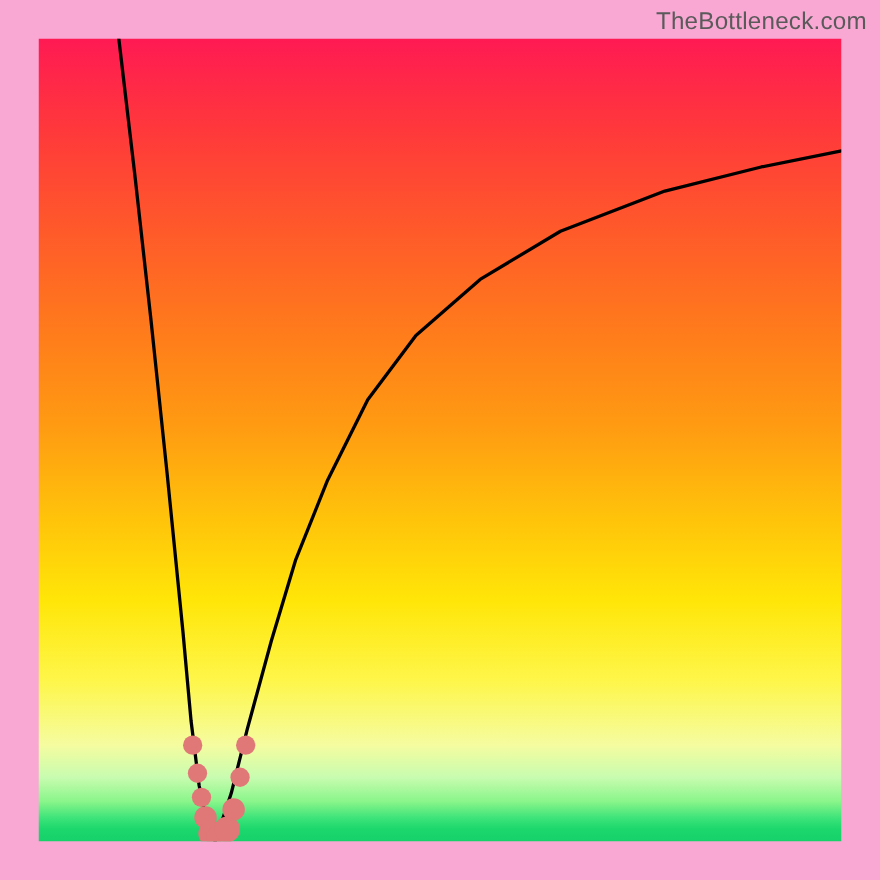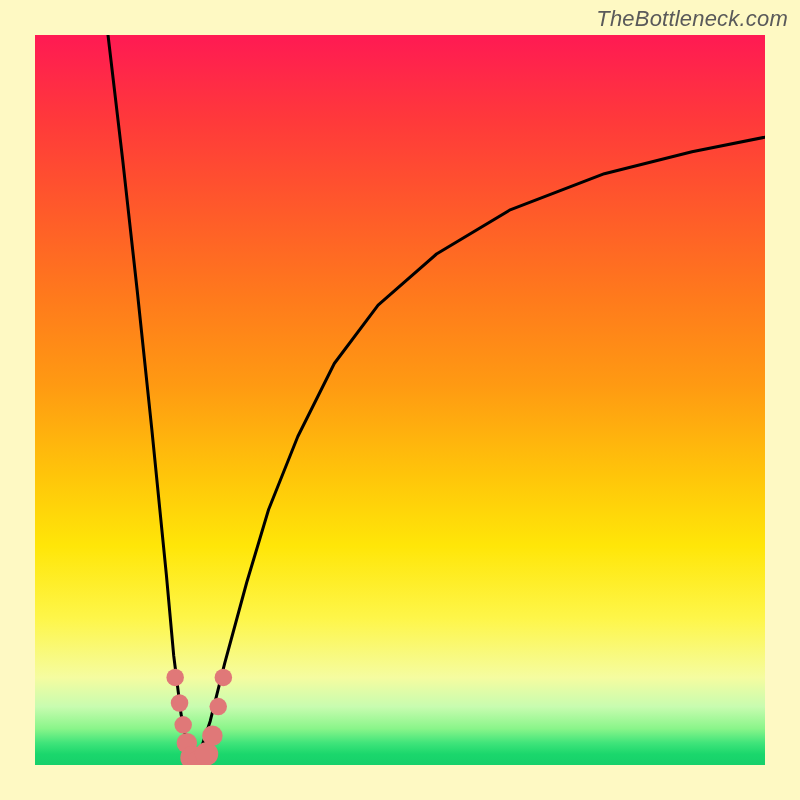--- a/index.html
+++ b/index.html
@@ -7,22 +7,21 @@
     padding: 0;
     width: 800px;
     height: 800px;
     overflow: hidden;
     background: #000;
     font-family: Arial, Helvetica, sans-serif;
   }
   .frame {
     position: absolute;
     inset: 0;
-    background: #fef9c3;
-    font-style: italic;
+    background: #f9a8d4;
   }
   .plot-area {
     position: absolute;
     left: 35px;
     top: 35px;
     width: 730px;
     height: 730px;
     overflow: hidden;
   }
   .gradient {

